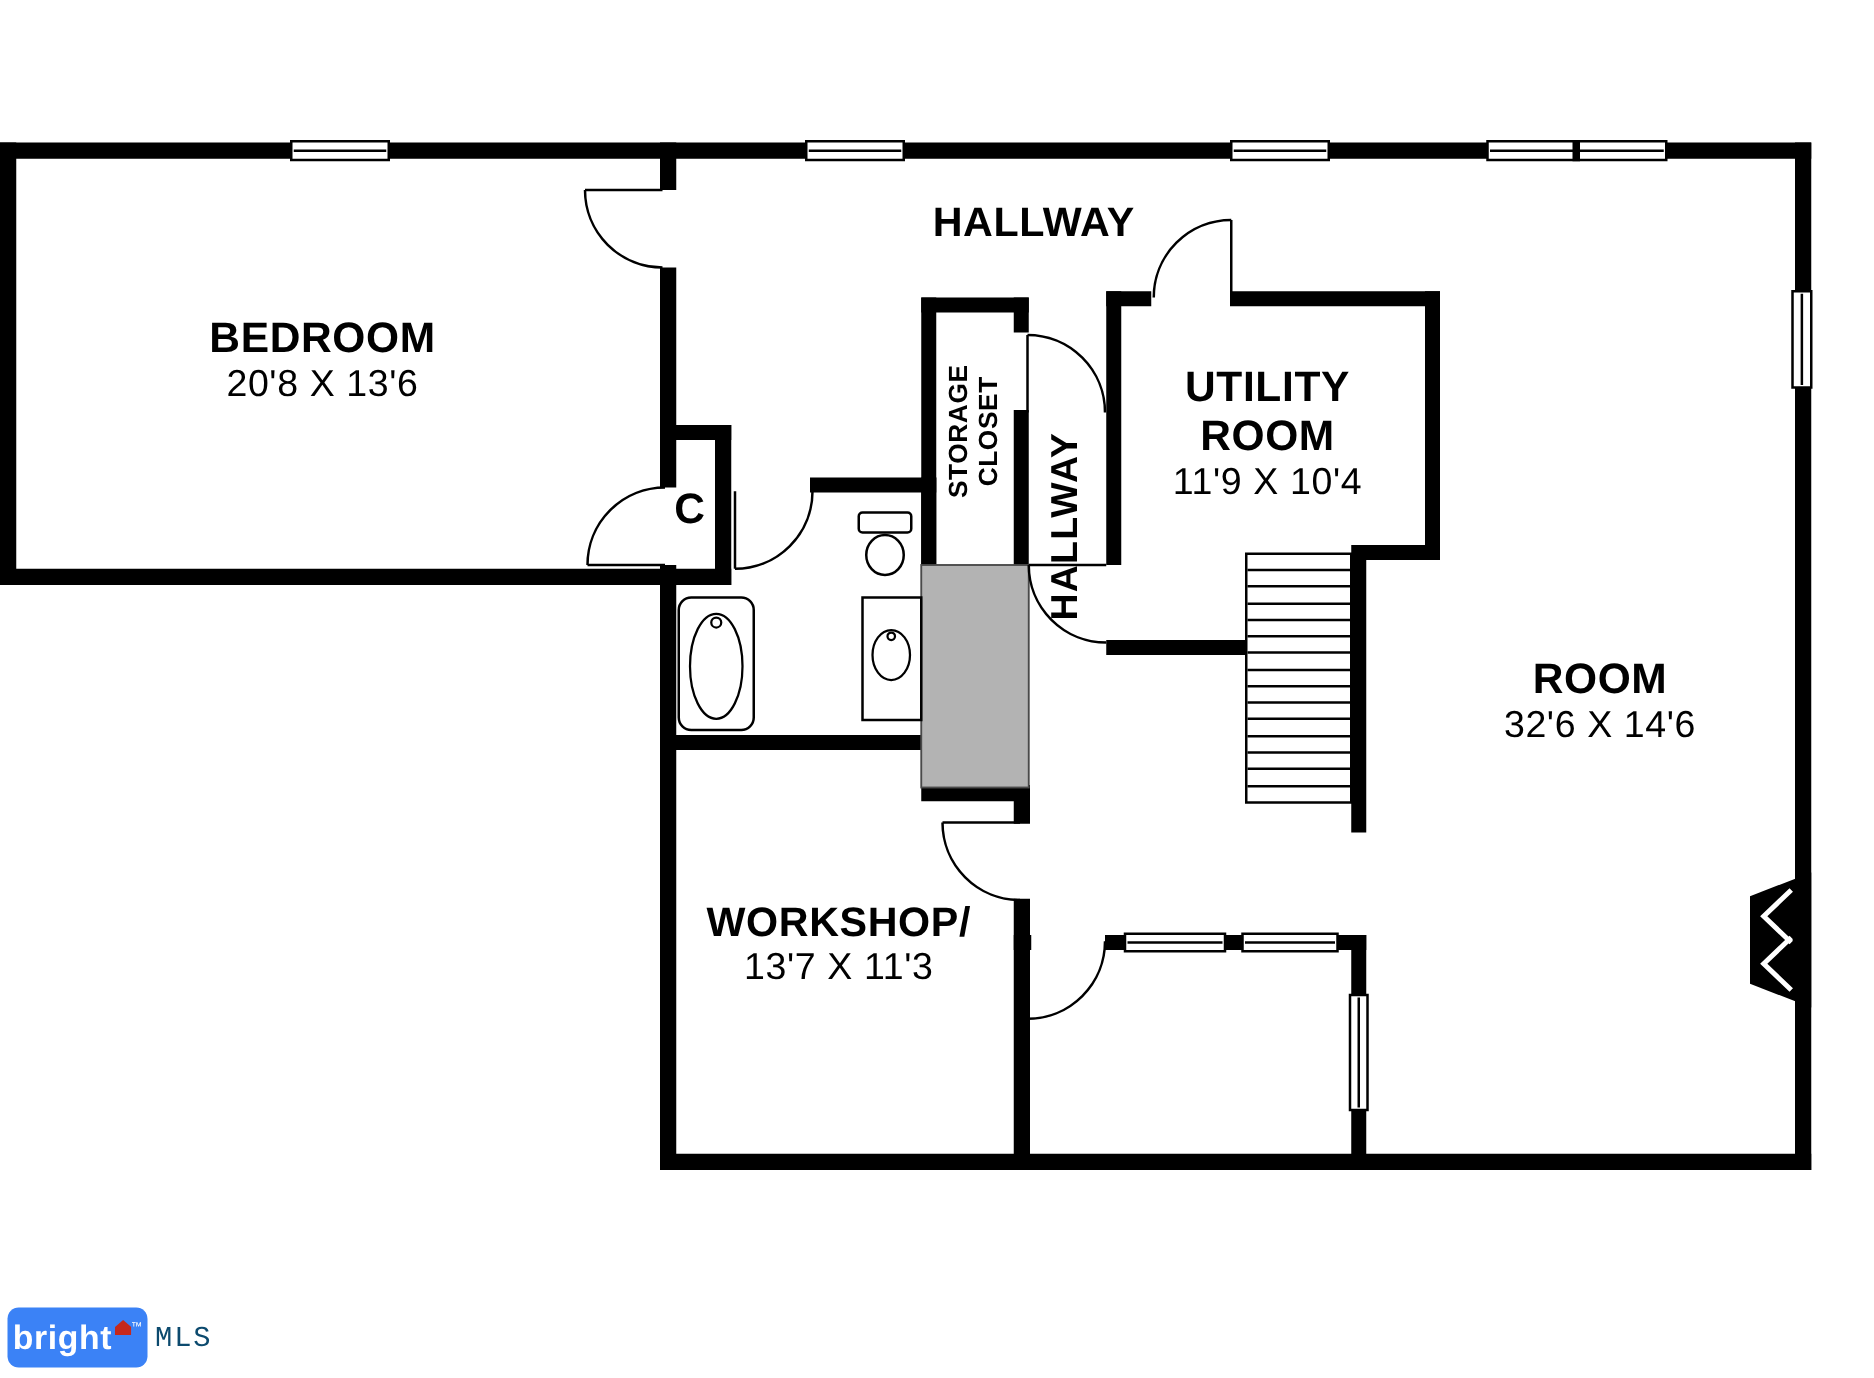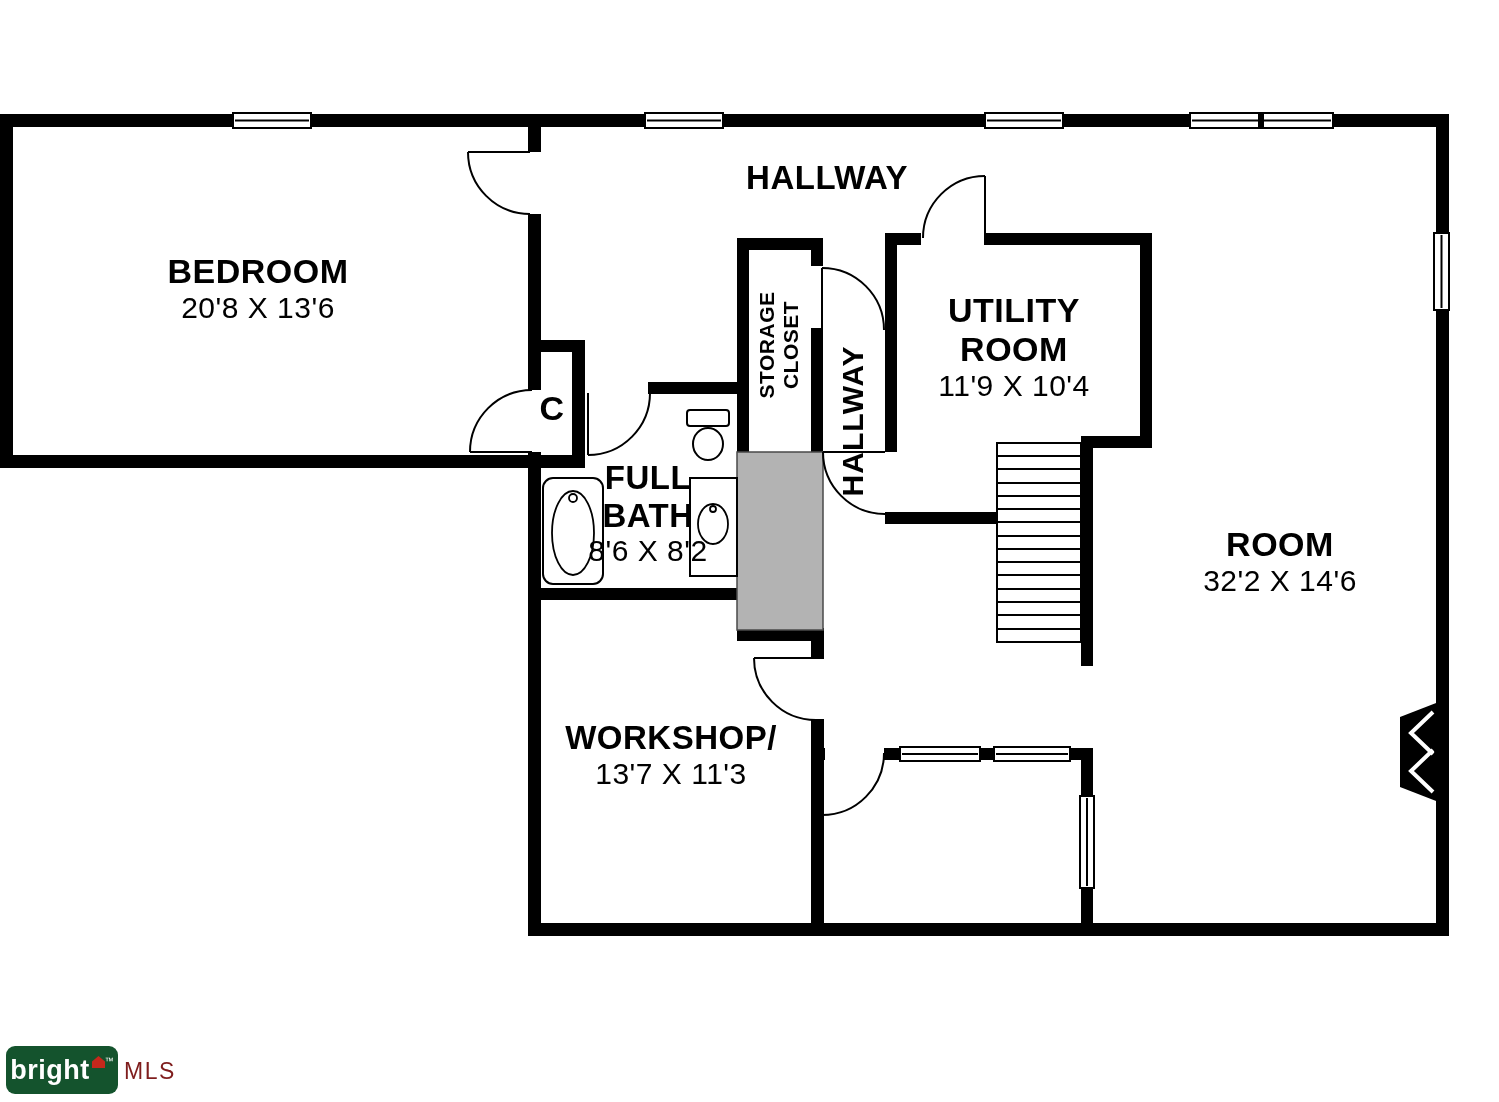--- a/index.html
+++ b/index.html
@@ -209,39 +209,34 @@
   <div class="label" style="left:1014px;top:347px">
     <span class="nm">UTILITY</span>
     <span class="nm">ROOM</span>
     <span class="dim">11'9 X 10'4</span>
   </div>
 
   <div class="label" style="left:552px;top:408px">
     <span class="nm">C</span>
   </div>
 
-  <div class="label" style="left:648px;top:514px">
-    <span class="nm sm">FULL</span>
-    <span class="nm sm">BATH</span>
-    <span class="dim">8'6 X 8'2</span>
-  </div>
 
   <div class="label" style="left:1280px;top:561px">
     <span class="nm">ROOM</span>
-    <span class="dim">32'2 X 14'6</span>
+    <span class="dim">32'6 X 14'6</span>
   </div>
 
   <div class="label" style="left:671px;top:755px">
     <span class="nm sm">WORKSHOP/</span>
     <span class="dim">13'7 X 11'3</span>
   </div>
 
 
-  <div class="logo" style="background: #14532d;">
+  <div class="logo" style="background: #3b82f6;">
     <span class="logo-text">bright</span>
     <svg class="house" width="13" height="12" viewBox="0 0 13 12">
       <polygon points="6.5,0 13,5.5 13,12 0,12 0,5.5" fill="#c5281c"></polygon>
     </svg>
     <span class="tm">™</span>
   </div>
-  <div class="mls" style="color: #7f1d1d;">MLS</div>
+  <div class="mls" style="color: #0c4a6e; font-family: Liberation Mono, monospace;">MLS</div>
 
 </div>
 
 </body></html>

